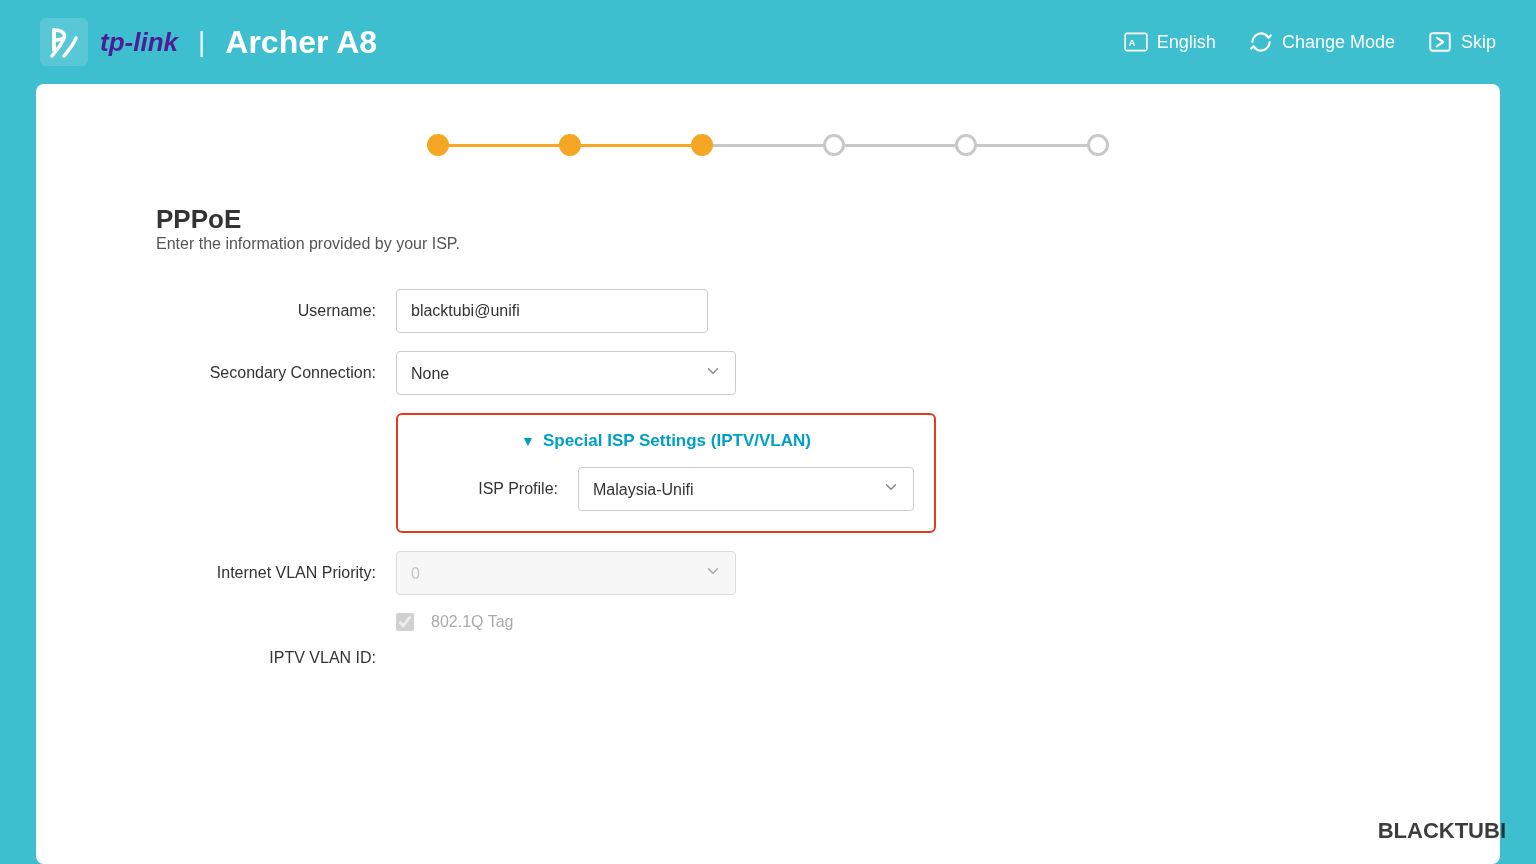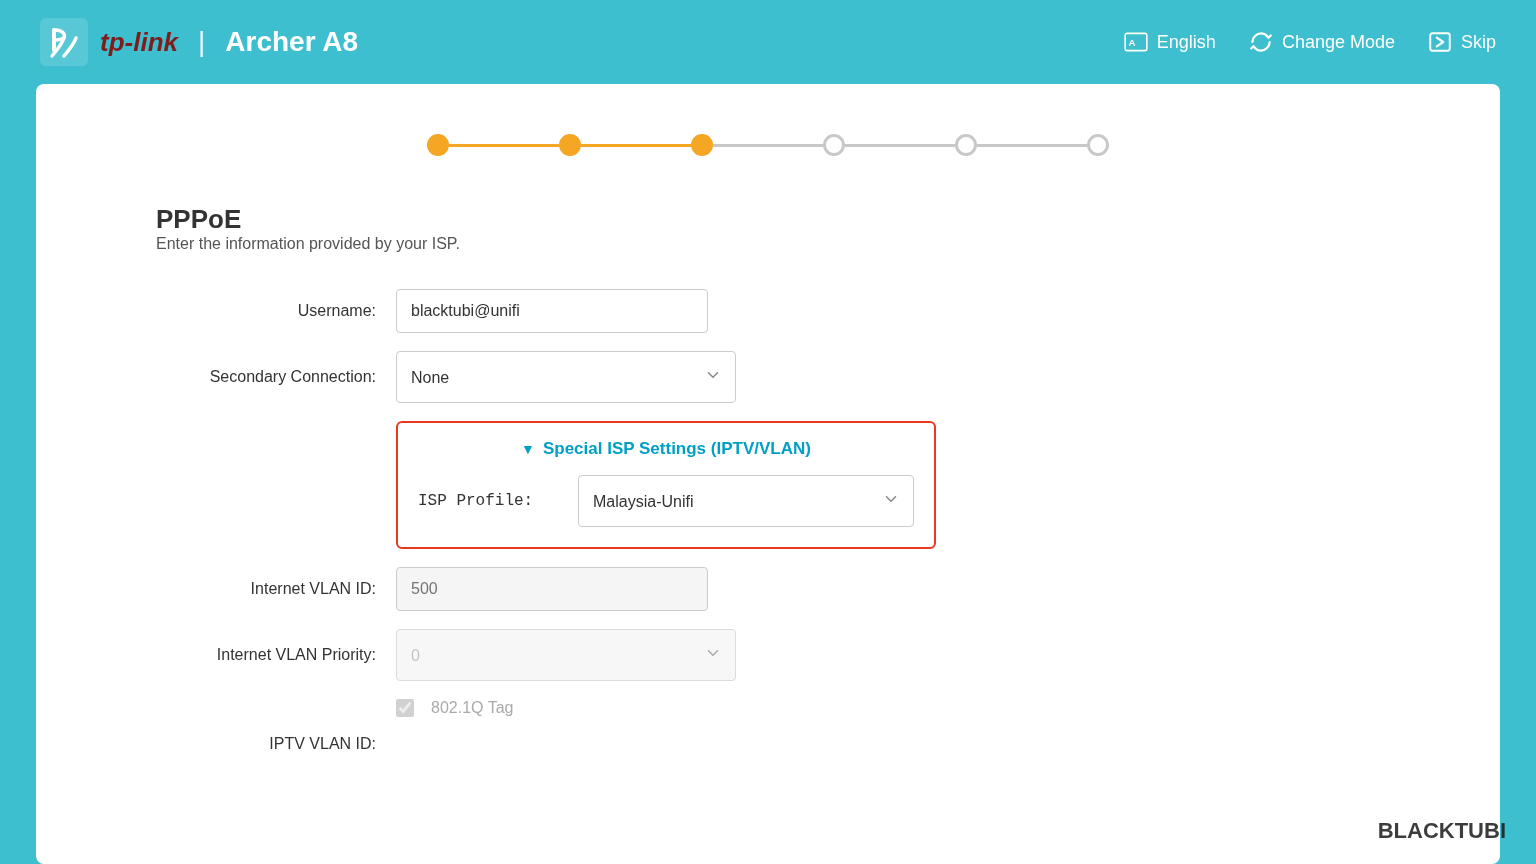--- a/index.html
+++ b/index.html
@@ -35,21 +35,21 @@
     .logo-divider {
       color: white;
       font-size: 28px;
       font-weight: 300;
       margin: 0 8px;
       opacity: 0.9;
     }
 
     .product-name {
       color: white;
-      font-size: 28px;
+      font-size: 32px;
       font-weight: bold;
     }
 
     .header-right {
       margin-left: auto;
       display: flex;
       align-items: center;
       gap: 32px;
     }
 
@@ -184,21 +184,21 @@
       right: 12px;
       top: 50%;
       transform: translateY(-50%);
       cursor: pointer;
       color: #888;
     }
 
     
     .form-select {
       width: 340px;
-      height: 52px;
+      height: 44px;
       border: 1px solid #ccc;
       border-radius: 4px;
       padding: 0 14px;
       font-size: 16px;
       color: #333;
       background: white;
       appearance: none;
       -webkit-appearance: none;
       cursor: pointer;
       outline: none;
@@ -256,26 +256,25 @@
       color: #00a0c6;
       font-size: 14px;
     }
 
     .isp-row {
       display: flex;
       align-items: center;
     }
 
     .isp-label {
-      text-align: left;
+      text-align: right;
       min-width: 160px;
       font-size: 16px;
       color: #333;
       padding-right: 20px;
-      font-family: Liberation Mono, monospace;
     }
 
     
     .vlan-row {
       display: flex;
       align-items: center;
       margin-bottom: 18px;
     }
 
     .vlan-label {
@@ -331,21 +330,21 @@
     <svg class="logo-icon" viewBox="0 0 48 48" fill="none" xmlns="http://www.w3.org/2000/svg">
       <rect width="48" height="48" rx="6" fill="white" fill-opacity="0.15"></rect>
 
       <g transform="translate(4, 6)">
         <path d="M10 6 C10 6 10 20 10 26" stroke="white" stroke-width="4" stroke-linecap="round"></path>
         <path d="M10 6 C10 6 18 6 20 10 C22 14 18 16 10 16" stroke="white" stroke-width="3.5" stroke-linecap="round" fill="none"></path>
         <path d="M20 32 C20 32 30 20 32 14" stroke="white" stroke-width="3.5" stroke-linecap="round"></path>
         <path d="M8 32 C8 32 18 20 20 14" stroke="white" stroke-width="3.5" stroke-linecap="round"></path>
       </g>
     </svg>
-    <span style="color:#7f1d1d;font-size:26px;font-weight:bold;font-style:italic;">tp-link</span>
+    <span style="color:#4c1d95;font-size:26px;font-weight:bold;font-style:italic;">tp-link</span>
     <span class="logo-divider">|</span>
     <span class="product-name">Archer A8</span>
   </div>
 
   <div class="header-right">
     <button class="header-btn">
       <svg viewBox="0 0 24 24" xmlns="http://www.w3.org/2000/svg">
         <rect x="2" y="4" width="20" height="16" rx="2" stroke="white" stroke-width="1.5" fill="none"></rect>
         <text x="5" y="16" font-size="9" fill="white" font-family="Arial" font-weight="bold">A</text>
       </svg>
@@ -430,24 +429,20 @@
           </select>
           <span class="select-arrow">
             <svg width="18" height="18" viewBox="0 0 24 24" fill="none" xmlns="http://www.w3.org/2000/svg">
               <path d="M6 9 L12 15 L18 9" stroke="#888" stroke-width="2" stroke-linecap="round" stroke-linejoin="round"></path>
             </svg>
           </span>
         </div>
       </div>
     </div>
 
-    <div class="vlan-row">
-      <div class="vlan-label">Internet VLAN ID:</div>
-      <input class="form-input" type="text" disabled="" placeholder="500" style="">
-    </div>
 
     <div class="vlan-row">
       <div class="vlan-label">Internet VLAN Priority:</div>
       <div class="select-wrapper">
         <select class="form-select" disabled="">
           <option>0</option>
           <option>1</option>
           <option>2</option>
         </select>
         <span class="select-arrow">

